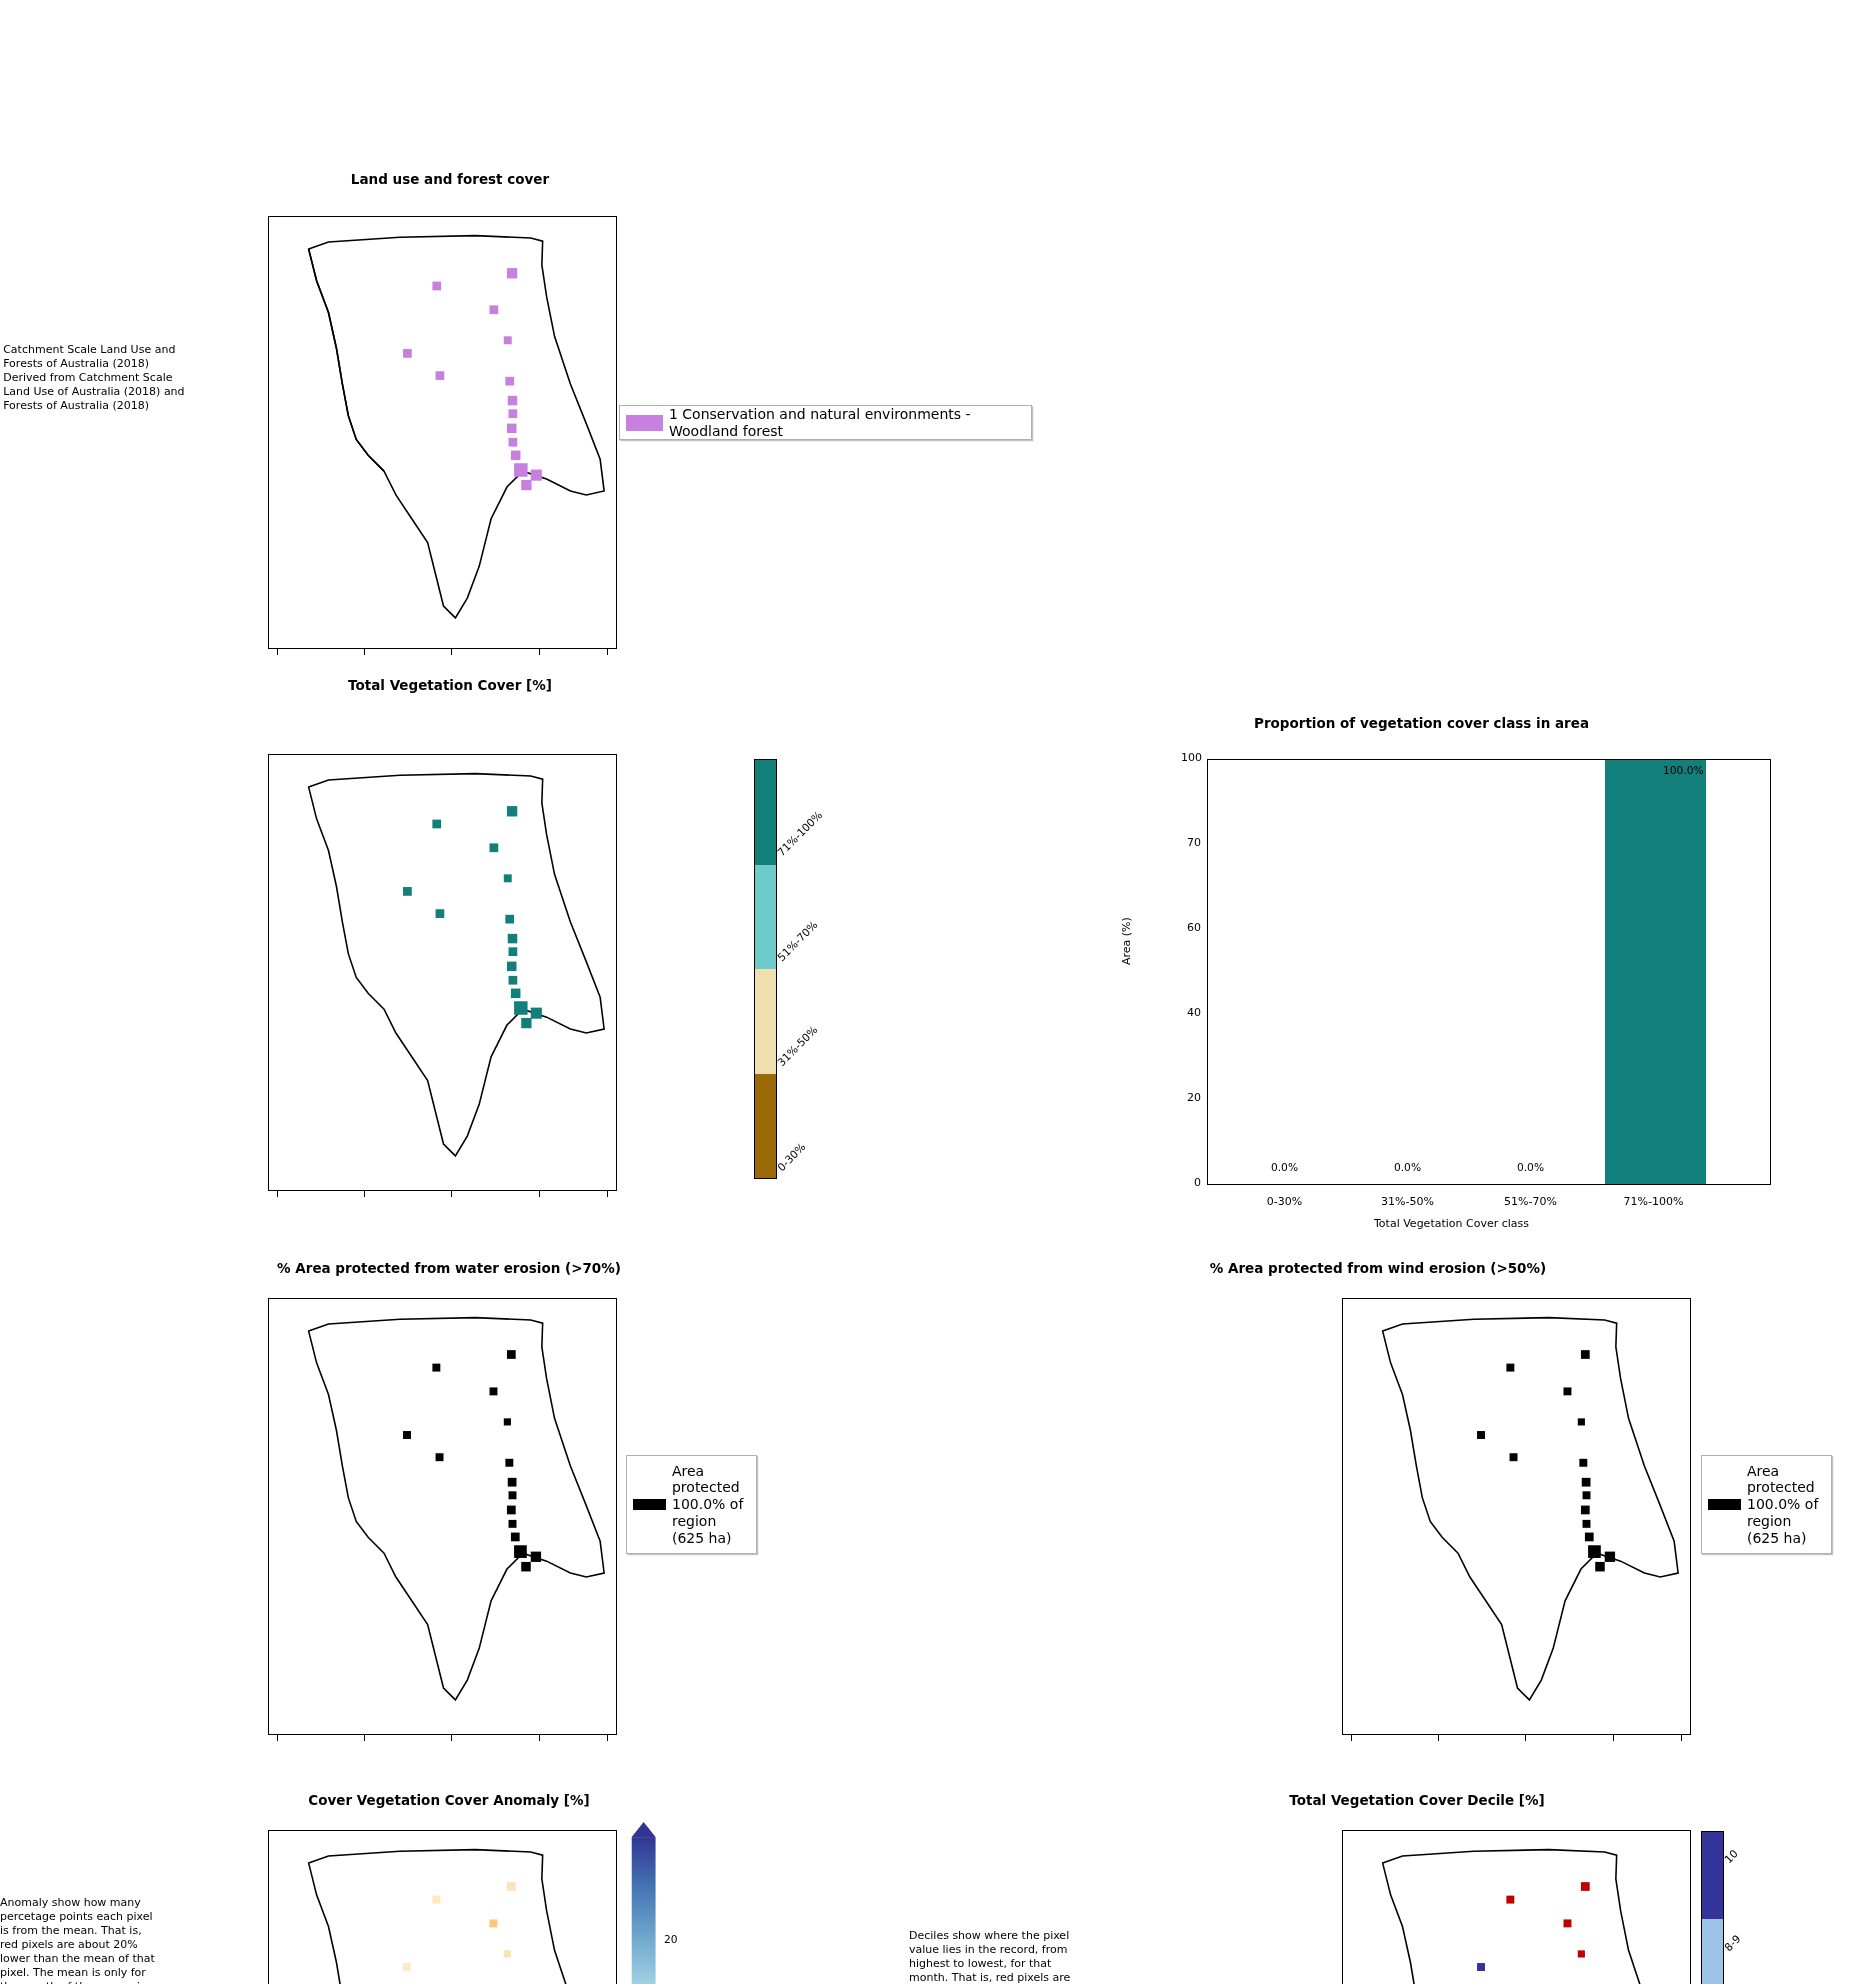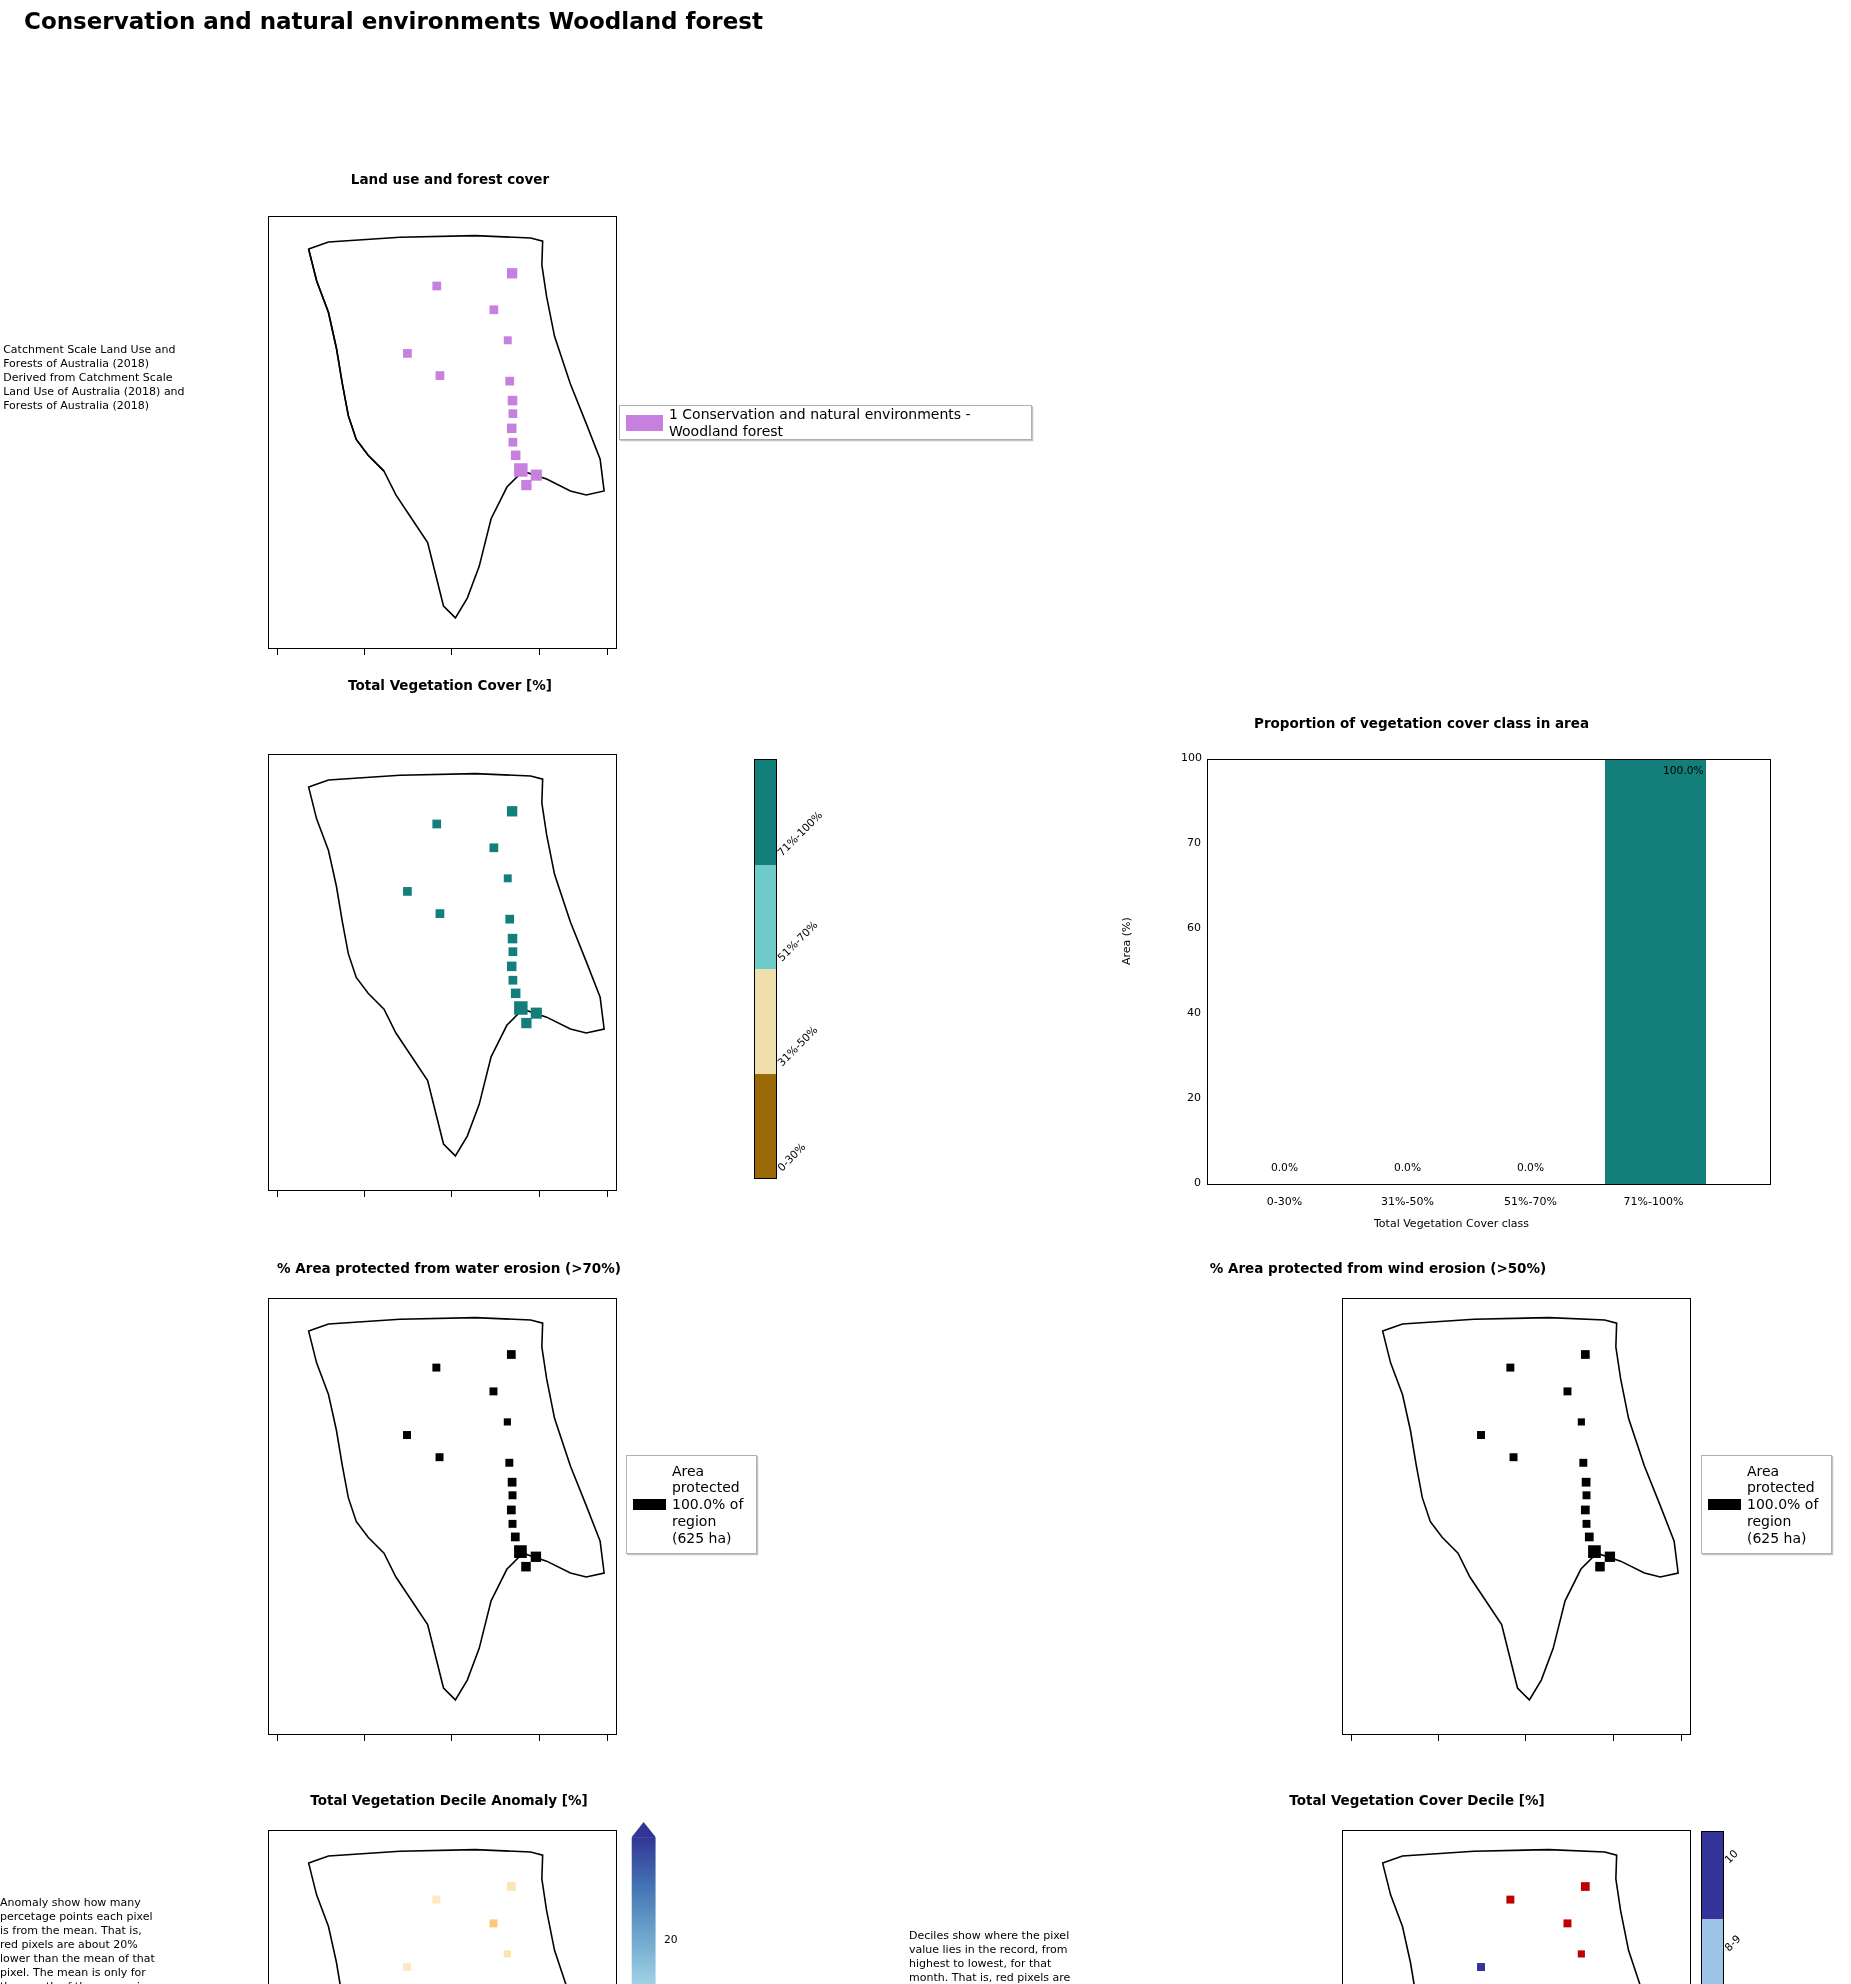--- a/index.html
+++ b/index.html
@@ -85,21 +85,20 @@
   .chart-bar { position:absolute; background:#137f7b; }
   .axis-label { position:absolute; font-size:11px; white-space:nowrap; }
   .axis-title { position:absolute; font-size:11px; white-space:nowrap; }
   .bar-value { position:absolute; font-size:10.7px; white-space:nowrap; }
 </style>
 </head>
 <body>
 
 <div class="page">
 
-  <div class="page-title">Conservation and natural environments Woodland forest</div>
 
   <div class="panel-title" style="left:299px; top:171px; width:302px;">Land use and forest cover</div>
 
   <div class="side-note" style="left:3.2px; top:343px; width:187px;"> Catchment Scale Land Use and Forests of Australia (2018) Derived from Catchment Scale Land Use of Australia (2018) and Forests of Australia (2018)</div>
 
   <div class="mapframe" style="left:268px; top:216px; width:349px; height:433px;">
     <svg width="349" height="433" viewBox="0 0 880 1090">
       <path d="M100 80 L150 62 L330 50 L520 46 L660 52 L690 60 L688 120 L700 200 L720 300 L760 420 L800 520 L835 610 L845 690
                L800 700 L760 690 L700 660 L640 640 L600 680 L560 760 L530 880 L500 960 L470 1010 L440 980 L420 900 L400 820
                L360 760 L320 700 L290 640 L250 600 L220 560 L200 500 L185 420 L170 330 L150 240 L120 160 Z" fill="none" stroke="#000000" stroke-width="4"></path>
@@ -282,21 +281,21 @@
     <div class="tick abs" style="left:1525px; top:1735px; width:0.8px; height:5.6px;"></div>
     <div class="tick abs" style="left:1613px; top:1735px; width:0.8px; height:5.6px;"></div>
     <div class="tick abs" style="left:1681px; top:1735px; width:0.8px; height:5.6px;"></div>
   </div>
 
   <div class="legendbox" style="left:1701px; top:1455px; width:131px; height:99px;">
     <div class="swatch-sm"></div>
     <div class="ltext">Area protected 100.0% of region (625 ha)</div>
   </div>
 
-  <div class="panel-title" style="left:183px; top:1792px; width:532px;">Total Vegetation Decile Anomaly [%]</div>
+  <div class="panel-title" style="left:183px; top:1792px; width:532px;">Cover Vegetation Cover Anomaly [%]</div>
 
   <div class="side-note" style="left:0px; top:1896px; width:163px;">Anomaly show how many percetage points each pixel is from the mean. That is, red pixels are about 20% lower than the mean of that pixel. The mean is only for the month of the map using baseline from 2001 to 2019.</div>
 
   <div class="mapframe" style="left:268px; top:1830px; width:349px; height:439px;">
     <svg width="349" height="439" viewBox="0 0 880 1105">
       <path d="M100 80 L150 62 L330 50 L520 46 L660 52 L690 60 L688 120 L700 200 L720 300 L760 420 L800 520 L835 610 L845 690
                L800 700 L760 690 L700 660 L640 640 L600 680 L560 760 L530 880 L500 960 L470 1010 L440 980 L420 900 L400 820
                L360 760 L320 700 L290 640 L250 600 L220 560 L200 500 L185 420 L170 330 L150 240 L120 160 Z" fill="none" stroke="#000000" stroke-width="4"></path>
       <g>
         <rect x="412" y="162" width="20" height="20" fill="#fde8c0"></rect>

